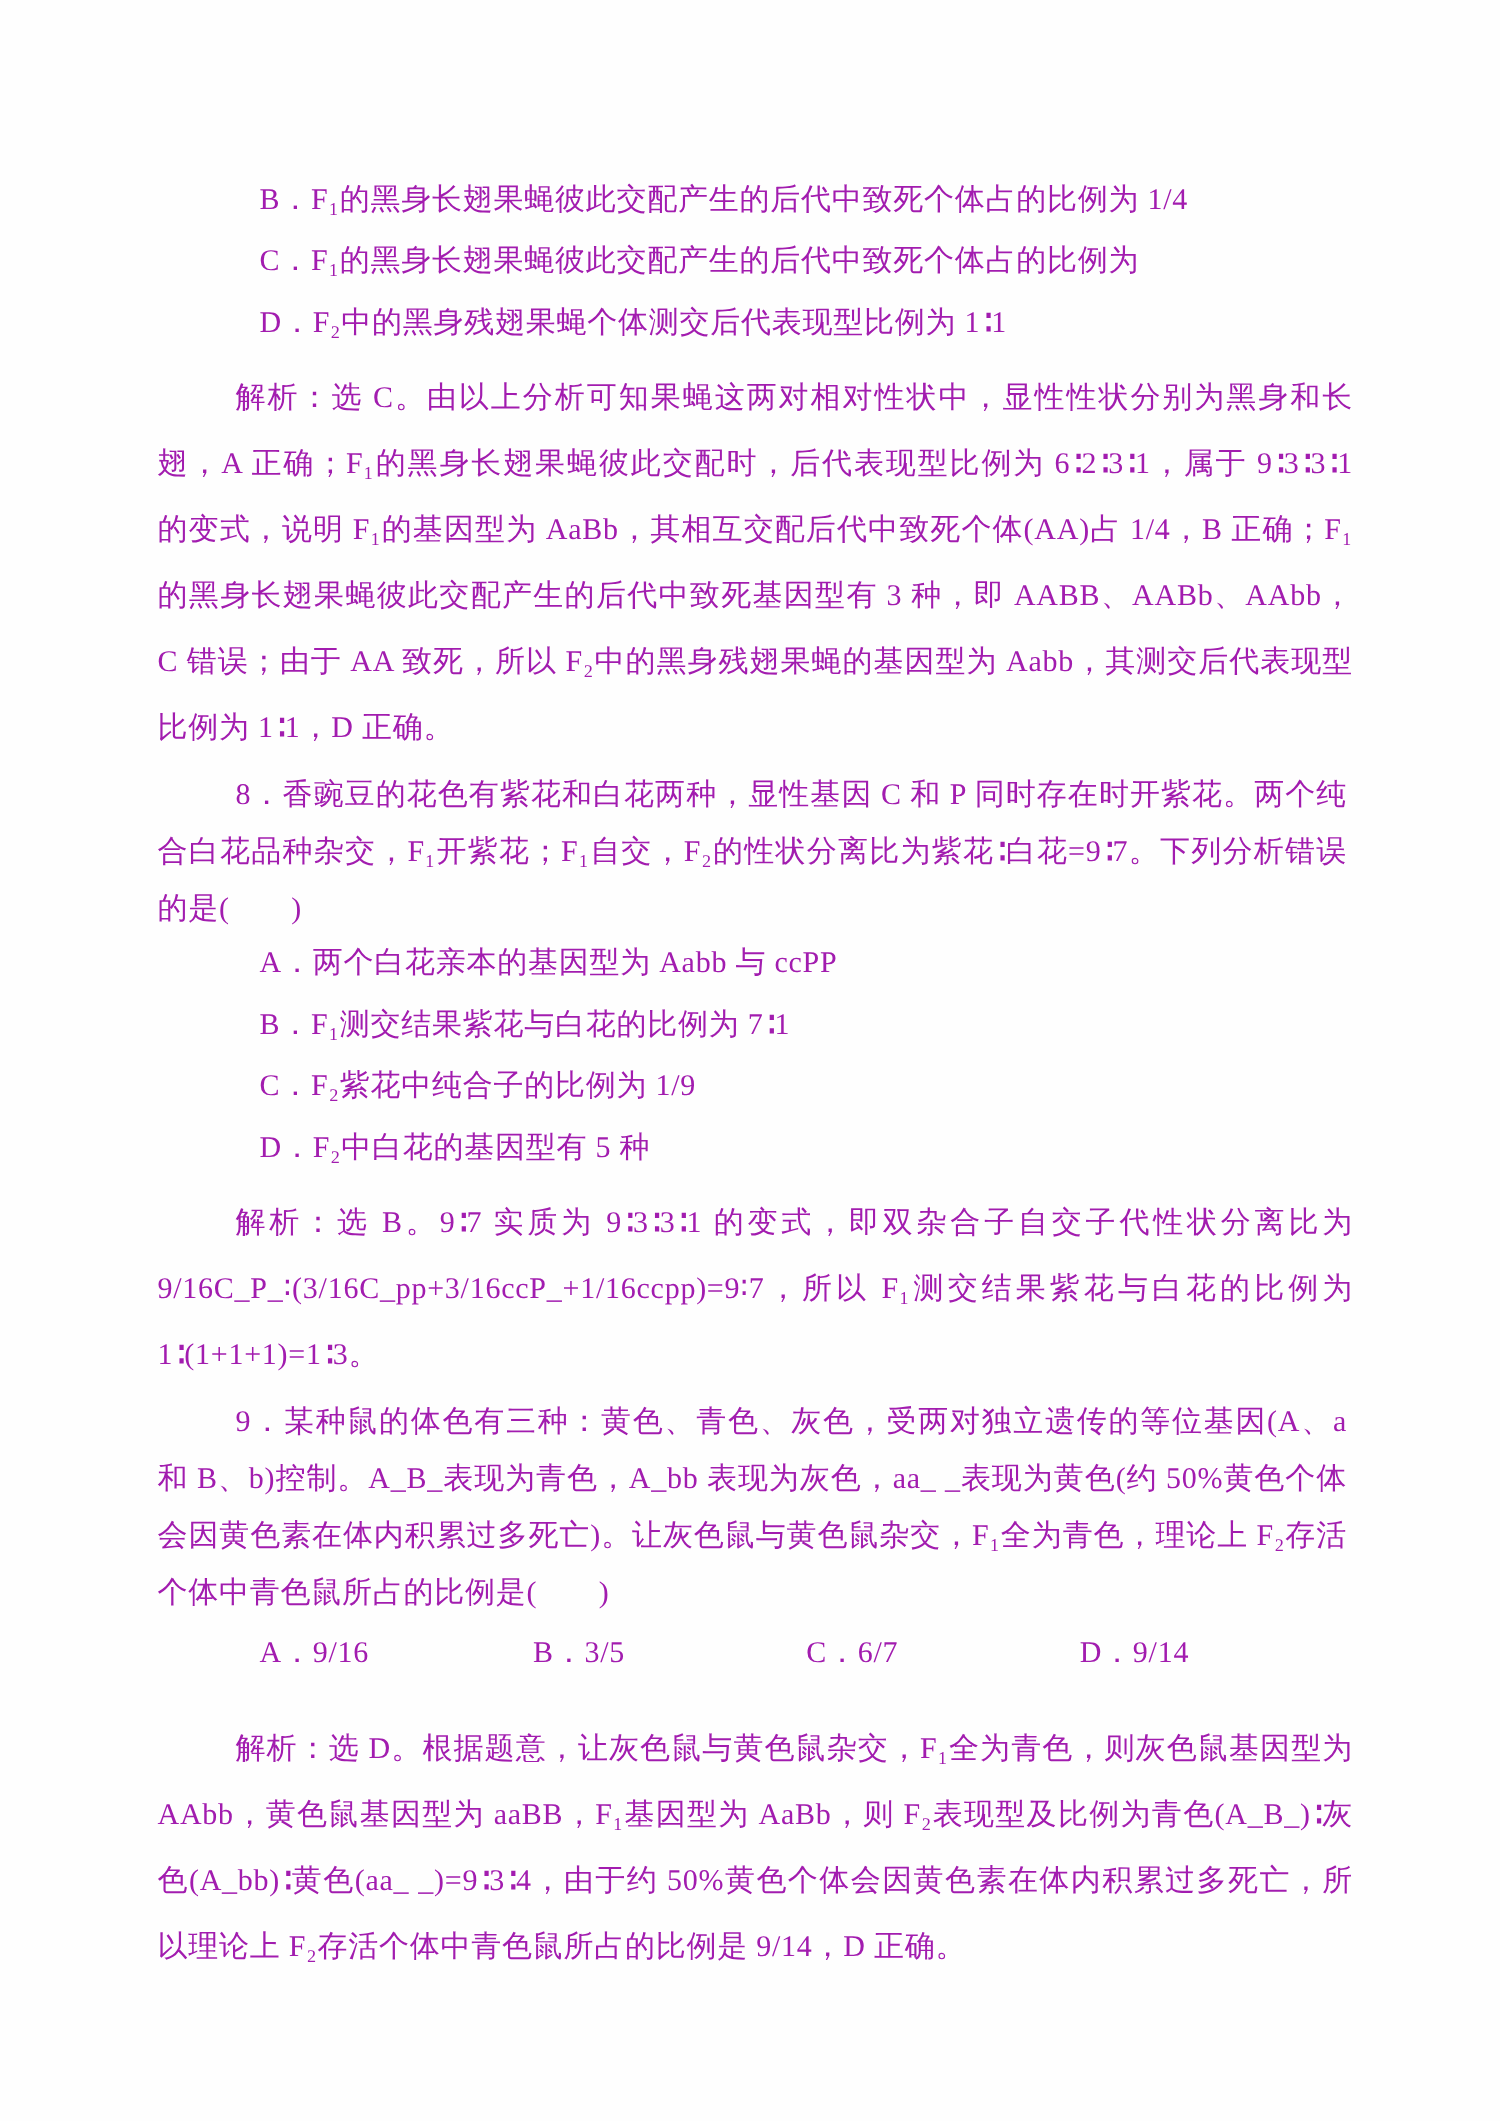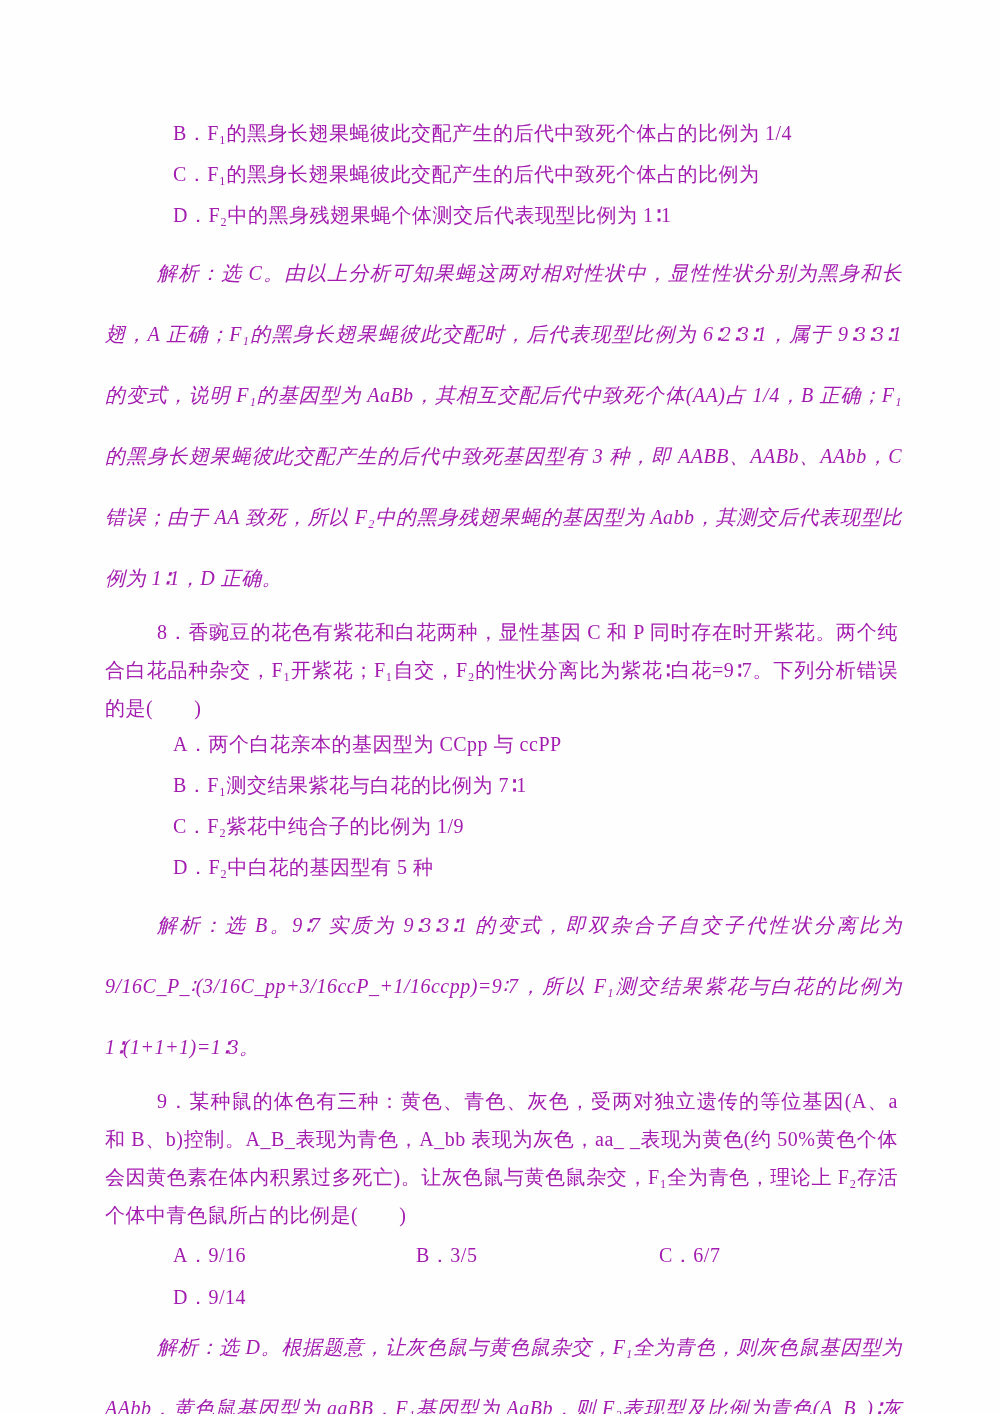--- a/index.html
+++ b/index.html
@@ -23,60 +23,59 @@
   .opt {
     margin-left: 68px;
     line-height: 27px;
     margin-bottom: 14px;
     letter-spacing: 0.5px;
   }
   .para {
     text-align: justify;
     text-justify: inter-character;
     text-indent: 52px;
-    line-height: 61px;
+    line-height: 44px;
     margin: 0 0 2px 0;
     letter-spacing: 0.5px;
-    font-style: italic;
   }
   .stem {
     text-align: justify;
     text-justify: inter-character;
     text-indent: 52px;
     line-height: 38px;
     margin: 4px 4px 4px 0;
     letter-spacing: 0.5px;
   }
   .opt-grid {
     display: grid;
-    grid-template-columns: 1fr 1fr 1fr;
+    grid-template-columns: 1fr 1fr 1fr 1fr;
     margin-left: 68px;
     margin-top: 8px;
-    margin-bottom: 6px;
+    margin-bottom: 28px;
     row-gap: 15px;
   }
   .opt-cell {
     line-height: 27px;
     letter-spacing: 0.5px;
   }
 </style>
 </head>
 <body>
 
 <div class="page">
 
   <div class="opt">B．F₁的黑身长翅果蝇彼此交配产生的后代中致死个体占的比例为 1/4</div>
   <div class="opt">C．F₁的黑身长翅果蝇彼此交配产生的后代中致死个体占的比例为</div>
   <div class="opt">D．F₂中的黑身残翅果蝇个体测交后代表现型比例为 1∶1</div>
 
   <p class="para">解析：选 C。由以上分析可知果蝇这两对相对性状中，显性性状分别为黑身和长翅，A 正确；F₁的黑身长翅果蝇彼此交配时，后代表现型比例为 6∶2∶3∶1，属于 9∶3∶3∶1 的变式，说明 F₁的基因型为 AaBb，其相互交配后代中致死个体(AA)占 1/4，B 正确；F₁的黑身长翅果蝇彼此交配产生的后代中致死基因型有 3 种，即 AABB、AABb、AAbb，C 错误；由于 AA 致死，所以 F₂中的黑身残翅果蝇的基因型为 Aabb，其测交后代表现型比例为 1∶1，D 正确。</p>
 
   <p class="stem">8．香豌豆的花色有紫花和白花两种，显性基因 C 和 P 同时存在时开紫花。两个纯合白花品种杂交，F₁开紫花；F₁自交，F₂的性状分离比为紫花∶白花=9∶7。下列分析错误的是(　　)</p>
 
-  <div class="opt">A．两个白花亲本的基因型为 CCpp 与 ccPP</div>
+  <div class="opt">A．两个白花亲本的基因型为 Aabb 与 ccPP</div>
   <div class="opt">B．F₁测交结果紫花与白花的比例为 7∶1</div>
   <div class="opt">C．F₂紫花中纯合子的比例为 1/9</div>
   <div class="opt">D．F₂中白花的基因型有 5 种</div>
 
   <p class="para">解析：选 B。9∶7 实质为 9∶3∶3∶1 的变式，即双杂合子自交子代性状分离比为 9/16C_P_∶(3/16C_pp+3/16ccP_+1/16ccpp)=9∶7，所以 F₁测交结果紫花与白花的比例为 1∶(1+1+1)=1∶3。</p>
 
   <p class="stem">9．某种鼠的体色有三种：黄色、青色、灰色，受两对独立遗传的等位基因(A、a 和 B、b)控制。A_B_表现为青色，A_bb 表现为灰色，aa_ _表现为黄色(约 50%黄色个体会因黄色素在体内积累过多死亡)。让灰色鼠与黄色鼠杂交，F₁全为青色，理论上 F₂存活个体中青色鼠所占的比例是(　　)</p>
 
   <div class="opt-grid">
     <div class="opt-cell">A．9/16</div>

